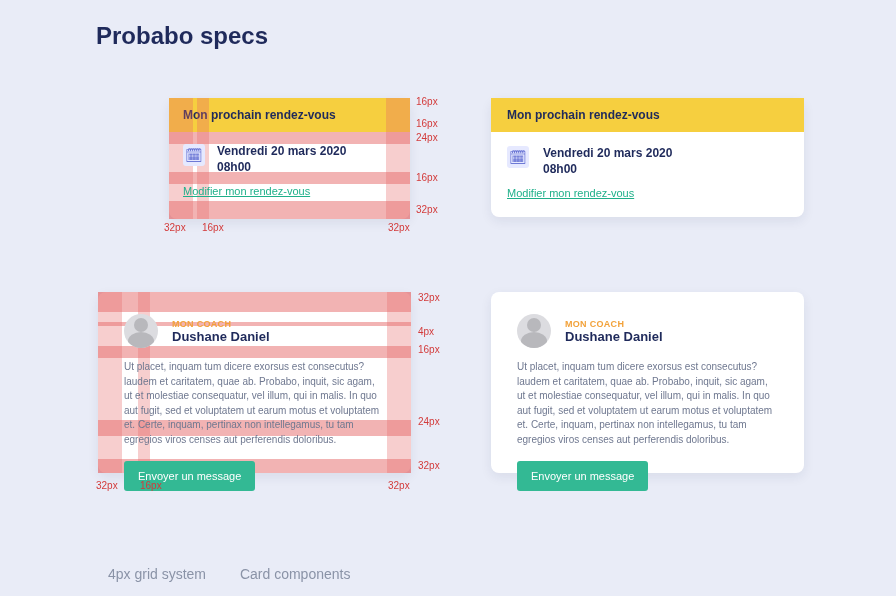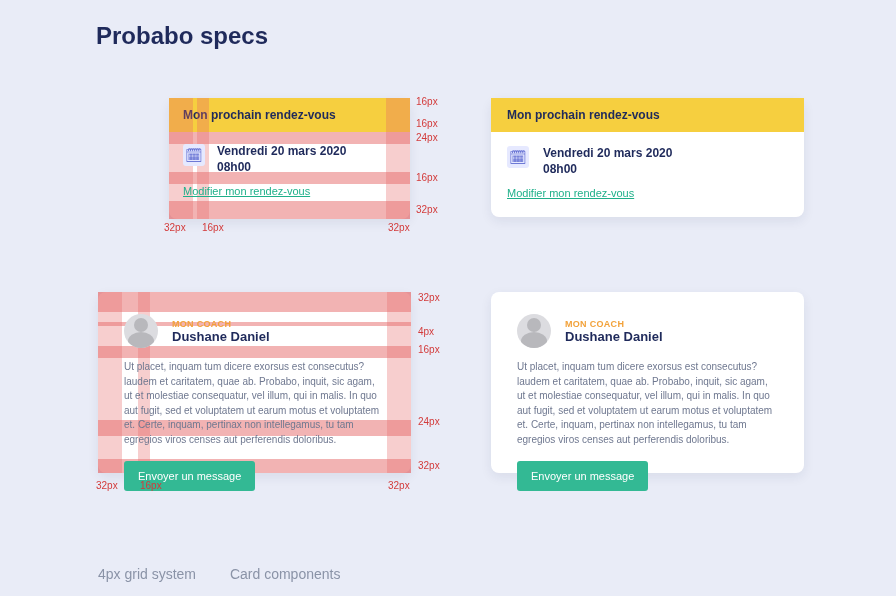--- a/index.html
+++ b/index.html
@@ -37,21 +37,21 @@
   #cardBS .hdr{display:flex;gap:14px;margin-bottom:12px;align-items:center;}
   #cardBS .av{width:34px;height:34px;border-radius:50%;background:#dcdce0;position:relative;overflow:hidden;}
   #cardBS .tag{font-size:9px;color:#f2a23a;font-weight:700;letter-spacing:0.3px;}
   #cardBS .nm{font-size:13px;font-weight:800;color:#1f2a5b;}
   #cardBS .par{font-size:10px;line-height:1.45;color:#6f7890;}
   #cardBS .btn{margin-top:14px;display:inline-block;background:#33b994;color:#fff;font-size:11px;padding:9px 14px;border-radius:3px;}
   
   .ov{position:absolute;background:rgba(229,104,104,0.32);}
   .ovline{position:absolute;background:rgba(229,104,104,0.5);}
   .meas{position:absolute;font-size:10px;color:#d33b3b;font-weight:400;}
-  .footer{position:absolute;left:98px;bottom:14px;font-size:14px;color:#8a93a7;}
+  .footer{position:absolute;left:108px;bottom:14px;font-size:14px;color:#8a93a7;}
   .footer span{margin-right:30px;}
   
   .av::before{content:"";position:absolute;width:14px;height:14px;background:#b8b8bc;border-radius:50%;top:4px;left:10px;}
   .av::after{content:"";position:absolute;width:26px;height:18px;background:#b8b8bc;border-radius:50% 50% 0 0;top:18px;left:4px;}
   
   .calglyph{font-size:14px;color:#4957c9;line-height:1;}
 </style>
 </head>
 <body>
 <div id="stage">

